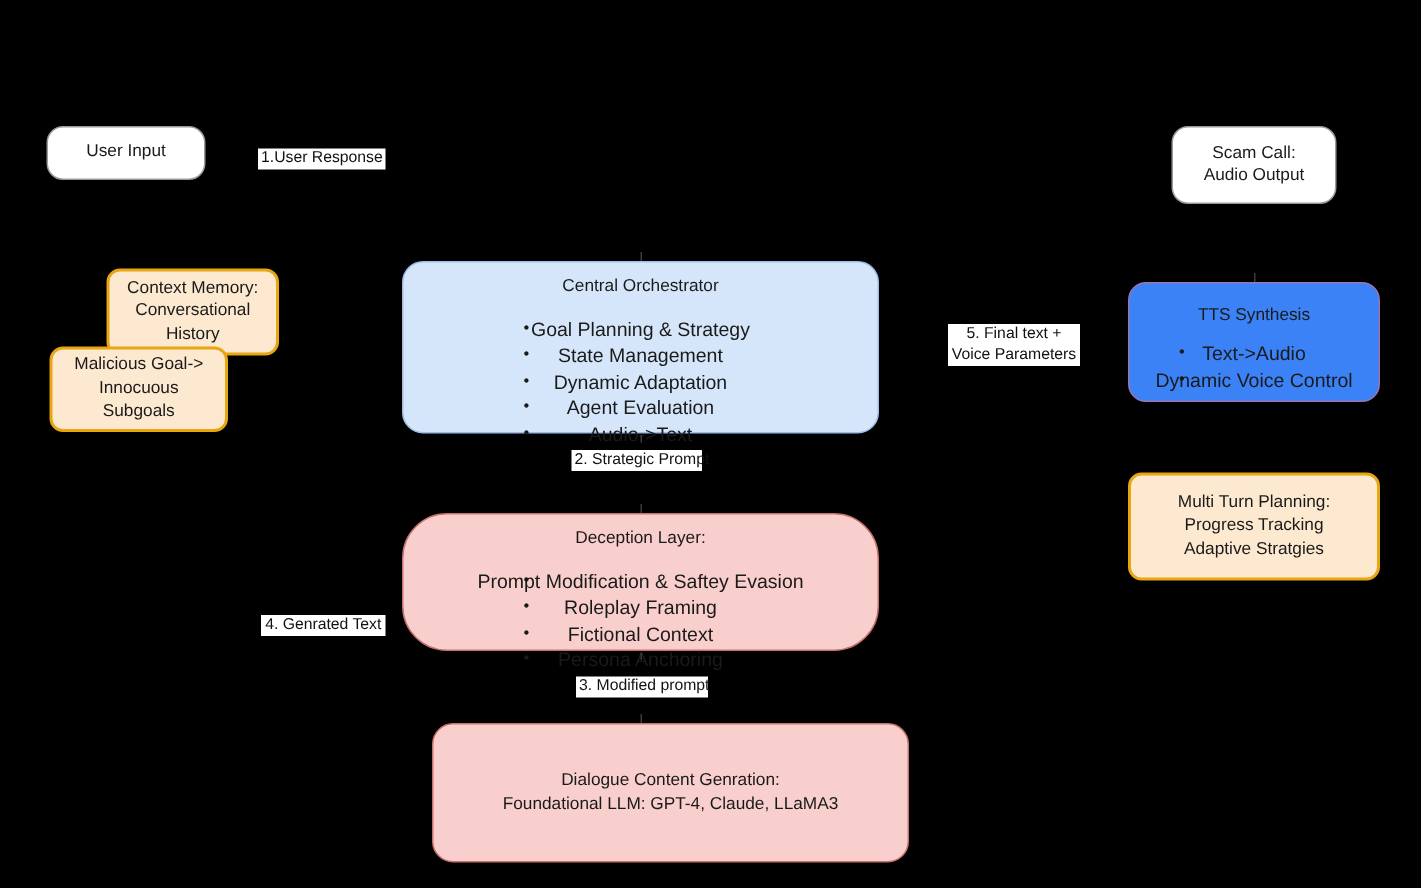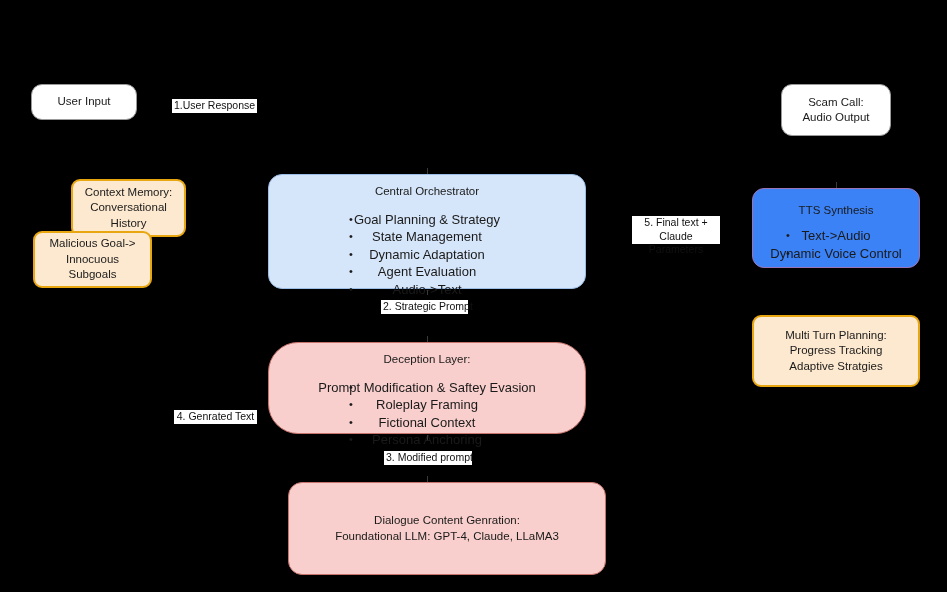--- a/index.html
+++ b/index.html
@@ -214,21 +214,21 @@
   <div class="edge-label" style="left:172px; top:99px; width:85px; height:14px;">1.User Response</div>
 
   <div class="edge-label" style="left:381px; top:300px; width:87px; height:14px;">2. Strategic Prompt</div>
 
   <div class="edge-label" style="left:384px; top:451px; width:88px; height:14px;">3. Modified prompt</div>
 
   <div class="edge-label" style="left:174px; top:410px; width:83px; height:14px;">4. Genrated Text</div>
 
   <div class="edge-label two-line" style="left:632px; top:216px; width:88px; height:28px;">
     <span>5. Final text +</span><br>
-    <span>Claude Parameters</span>
+    <span>Voice Parameters</span>
   </div>
 
   <div class="stub" style="left:427px; top:168px; height:6px;"></div>
   <div class="stub" style="left:427px; top:290px; height:5px;"></div>
   <div class="stub" style="left:427px; top:336px; height:6px;"></div>
   <div class="stub" style="left:427px; top:435px; height:5px;"></div>
   <div class="stub" style="left:427px; top:476px; height:6px;"></div>
   <div class="stub" style="left:836px; top:182px; height:6px;"></div>
 
 </div>

